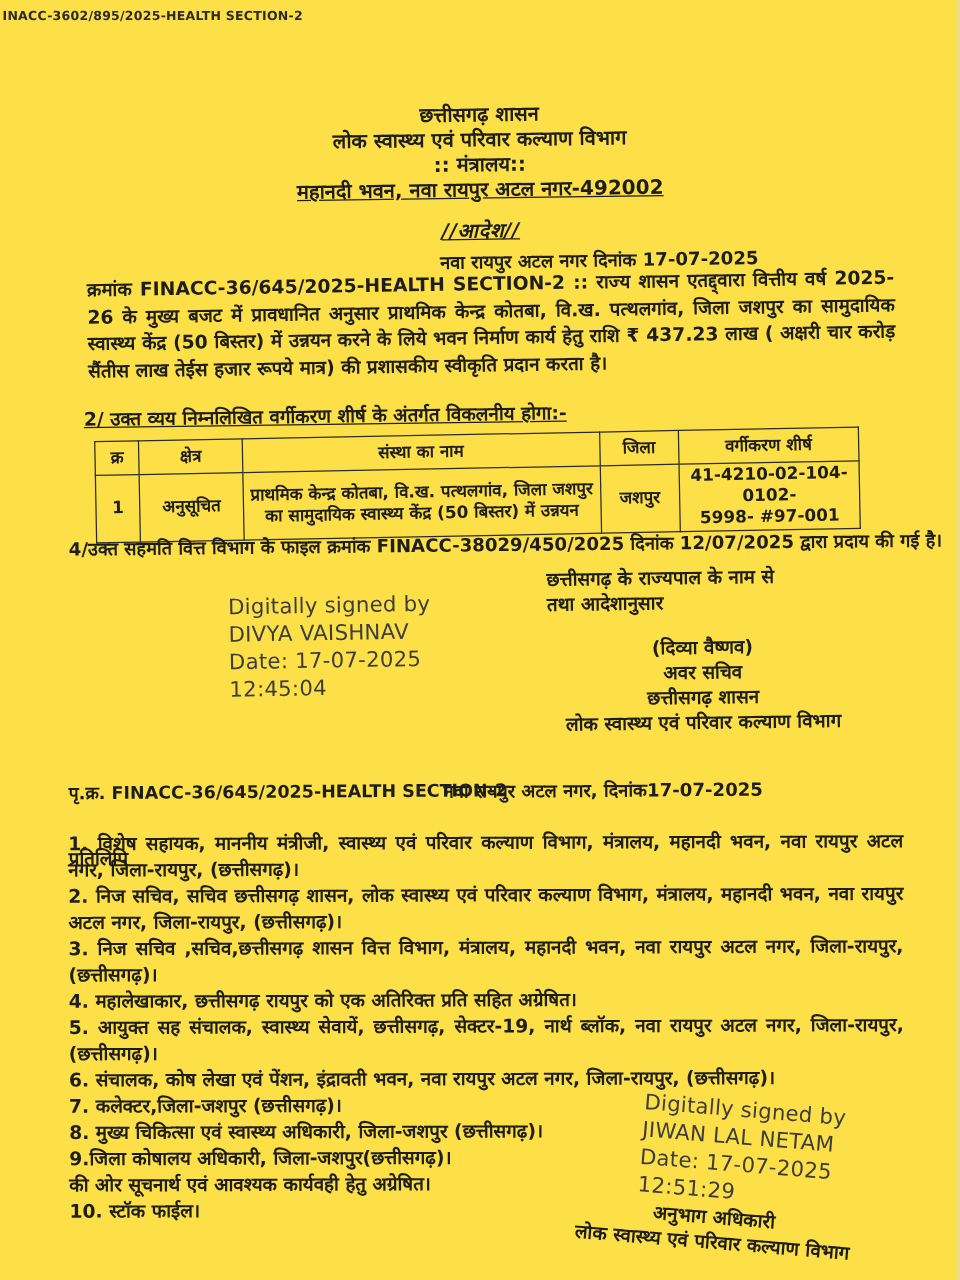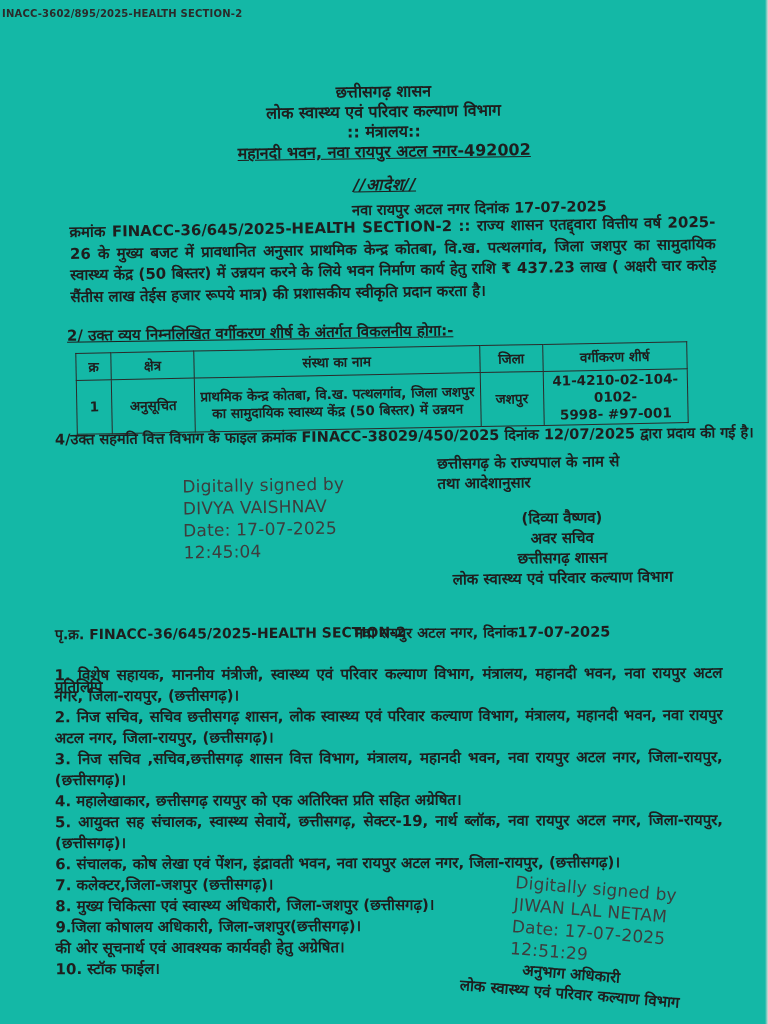--- a/index.html
+++ b/index.html
@@ -4,21 +4,21 @@
 <style>
   html,body{margin:0;padding:0;}
   body{
     width:768px;height:1024px;
     background:#e9e9e7;
     font-family:"DejaVu Sans","Liberation Sans",sans-serif;
     overflow:hidden;
   }
   .page{
     position:relative;width:768px;height:1024px;
-    background:#14b8a6;color:#1e1e1e;overflow:hidden;
+    background:#fde047;color:#1e1e1e;overflow:hidden;
   }
   .abs{position:absolute;}
   .b{font-weight:700;}
   .ref-top{
     left:2px;top:8px;font-size:10px;font-weight:600;letter-spacing:.2px;color:#2b2b2b;
   }
   .header-block{
     left:0;right:0;top:82px;text-align:center;
     transform:rotate(-0.8deg);
     font-size:16px;font-weight:700;line-height:20px;

